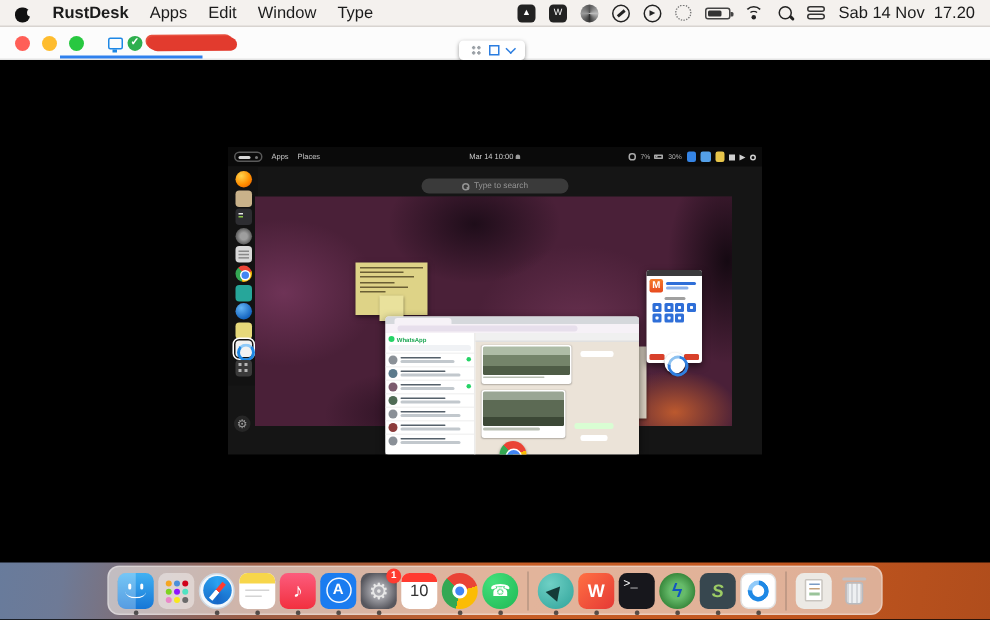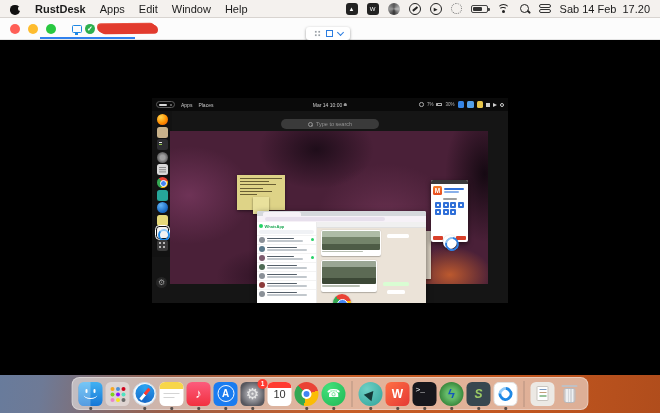--- a/index.html
+++ b/index.html
@@ -259,42 +259,42 @@
 <div class="screen">
   <div class="wallpaper"></div>
 
   <div class="menubar">
     <div class="mb-left">
       <span class="apple"></span>
       <span class="mb-app">RustDesk</span>
       <span>Apps</span>
       <span>Edit</span>
       <span>Window</span>
-      <span>Help</span>
+      <span>Type</span>
     </div>
     <div class="mb-right">
       <span class="mb-sq">▲</span>
       <span class="mb-sq">W</span>
       <span class="mb-swirl"></span>
       <span class="mb-compass"></span>
       <span class="mb-play">▶</span>
       <span class="mb-dotted"></span>
       <span class="battery"></span>
       <span class="wifi">
           <i></i>
           <i></i>
           <i></i>
         </span>
       <span class="mag"></span>
       <span class="cc-icon">
           <i></i>
           <i></i>
         </span>
       <span class="mb-clock">
-        <span>Sab 14 Feb</span>
+        <span>Sab 14 Nov</span>
         <span>17.20</span>
       </span>
     </div>
   </div>
 
   <div class="rd-window">
     <div class="rd-tabbar">
       <span class="tl red"></span>
       <span class="tl yellow"></span>
       <span class="tl green"></span>

